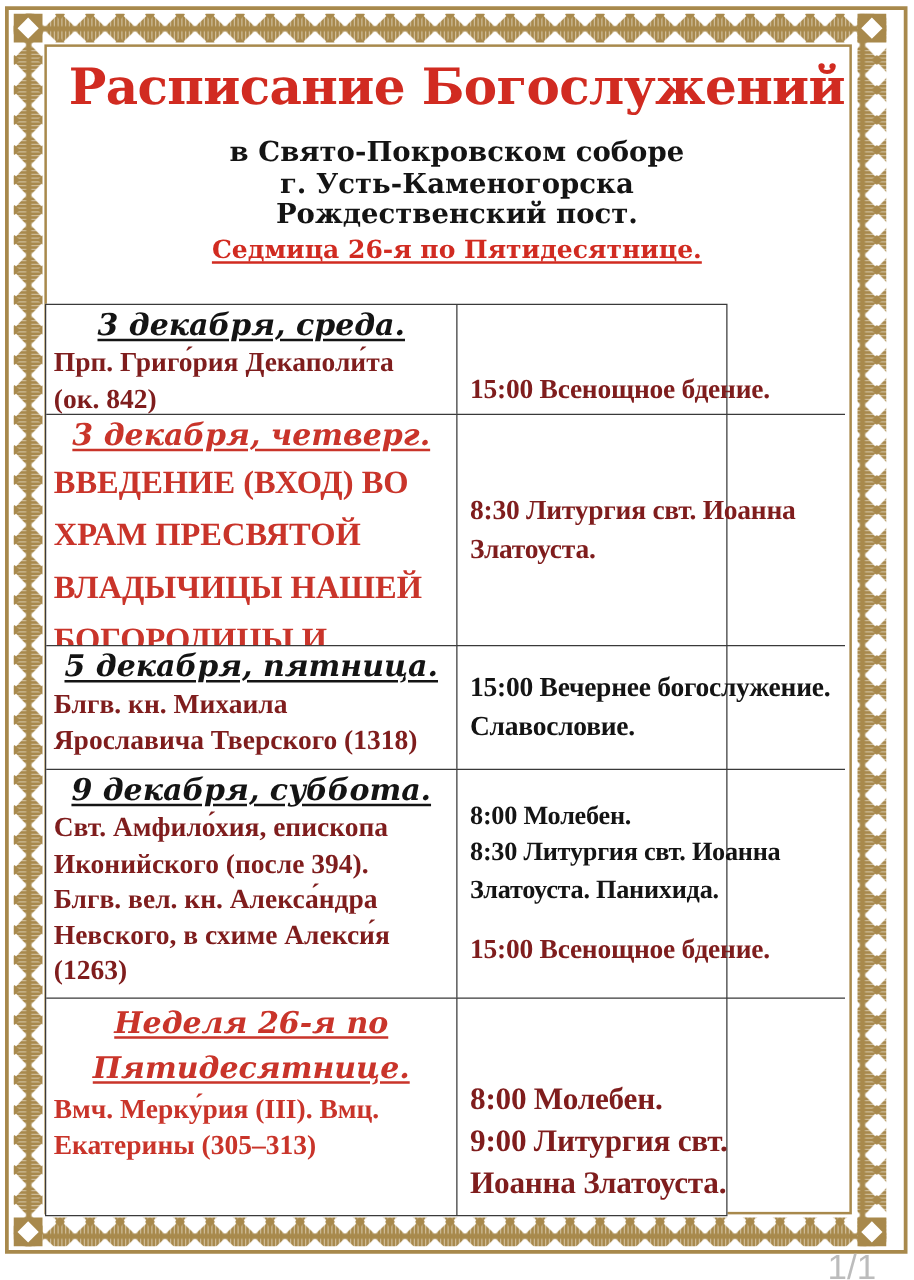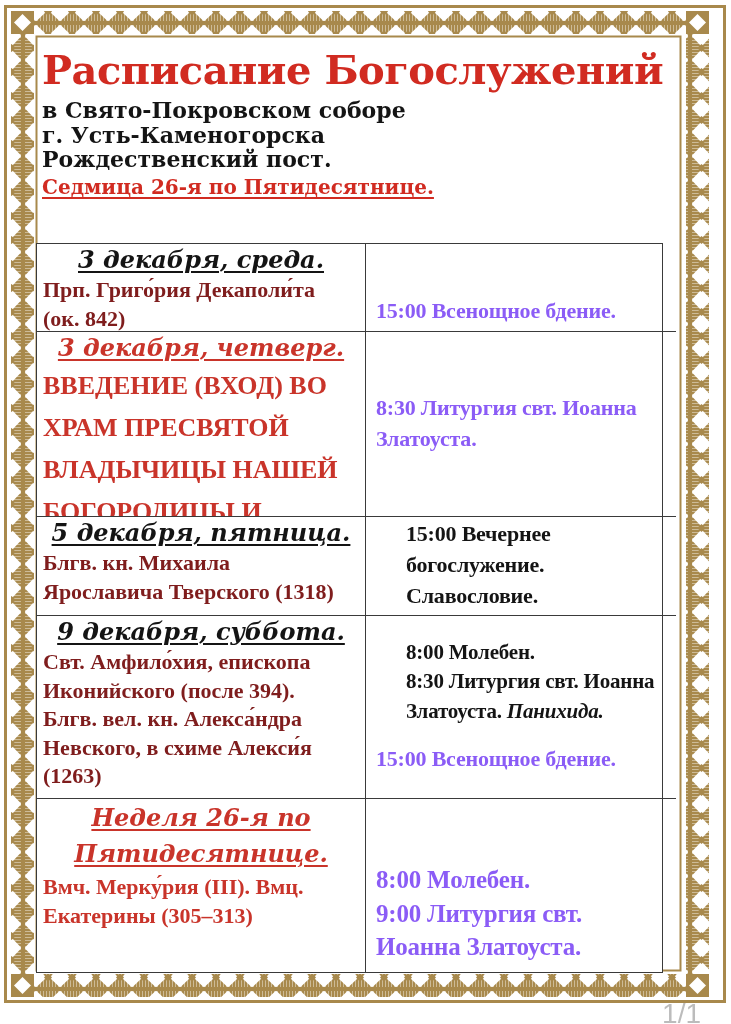--- a/index.html
+++ b/index.html
@@ -4,36 +4,36 @@
 <style>
   html,body{margin:0;padding:0;}
   body{
     width:731px;height:1024px;position:relative;overflow:hidden;
     background:#ffffff;
     font-family:"Liberation Serif", serif;
   }
   
   .frame-svg{position:absolute;left:0;top:0;z-index:1;}
   
-  .header{position:absolute;left:42px;right:42px;top:50px;z-index:3;}
+  .header{position:absolute;left:42px;right:42px;top:50px;text-align:center;z-index:3;}
   .title{
     font-family:"DejaVu Serif", serif;font-weight:700;font-size:40px;line-height:1.0;
     color:#d12b21;letter-spacing:-0.5px;
   }
   .sub{font-family:"DejaVu Serif", serif;font-weight:600;font-size:22px;line-height:1.12;color:#141414;}
-  .subwrap{margin-top:8px;}
+  .subwrap{margin-top:20px;}
   .week{
     margin-top:3px;font-family:"DejaVu Serif", serif;font-weight:700;font-size:20px;
     color:#d12b21;text-decoration:underline;text-decoration-thickness:2px;text-underline-offset:3px;
   }
   .range{margin-top:-4px;font-family:"DejaVu Serif", serif;font-weight:700;font-size:43px;line-height:1.05;color:#d12b21;}
   .range .digit{font-family:"Liberation Serif", serif;font-size:57px;font-weight:700;}
   
   .tbl{
-    position:absolute;left:36px;top:243px;width:627px;z-index:2;
+    position:absolute;left:36px;top:243px;width:546px;z-index:2;
     display:grid;grid-template-columns:328px 311px;
     grid-template-rows:87px 185px 99px 183px 174px;
     border:1px solid #3a3a3a;box-sizing:border-box;background:#fff;
   }
   .cell{box-sizing:border-box;overflow:hidden;padding:1px 6px 2px 6px;}
   .bl{border-left:1px solid #3a3a3a;}
   .bt{border-top:1px solid #3a3a3a;}
   .date-hdr{
     font-family:"DejaVu Serif", serif;font-style:italic;font-weight:700;font-size:24px;
     text-align:center;color:#141414;line-height:1.25;
@@ -45,23 +45,23 @@
     font-weight:700;font-size:22px;line-height:1.3;color:#7f1d1d;
     padding-right:8px;margin-top:1px;
   }
   .body-txt.red{color:#c9342a;}
   .caps-txt{
     font-weight:700;font-size:26px;line-height:1.62;color:#c9342a;margin-top:2px;
   }
   .rcell{display:flex;flex-direction:column;padding-left:10px;padding-right:4px;}
   .svc{font-weight:700;font-size:21px;line-height:1.4;letter-spacing:-0.2px;}
   .svc.big{font-size:22px;}
-  .svc.red{color:#8b5cf6;}
-  .svc.black{color:#141414;margin-left:30px;}
-  .svc .it{font-style:italic;}
+  .svc.red{color:#7f1d1d;}
+  .svc.black{color:#141414;}
+  .svc .it{}
   .just-end{justify-content:flex-end;padding-bottom:4px;}
   .just-center{justify-content:center;}
   .m-auto{margin-top:auto;margin-bottom:auto;}
   .note{font-style:italic;font-weight:700;font-size:19px;color:#141414;margin-bottom:5px;}
   .gap-top{margin-top:18px;}
   .r5svc{font-size:25px;line-height:1.35;}
   .pb6{padding-bottom:8px;}
   
   .page-ind{
     position:absolute;top:998px;right:30px;z-index:4;

